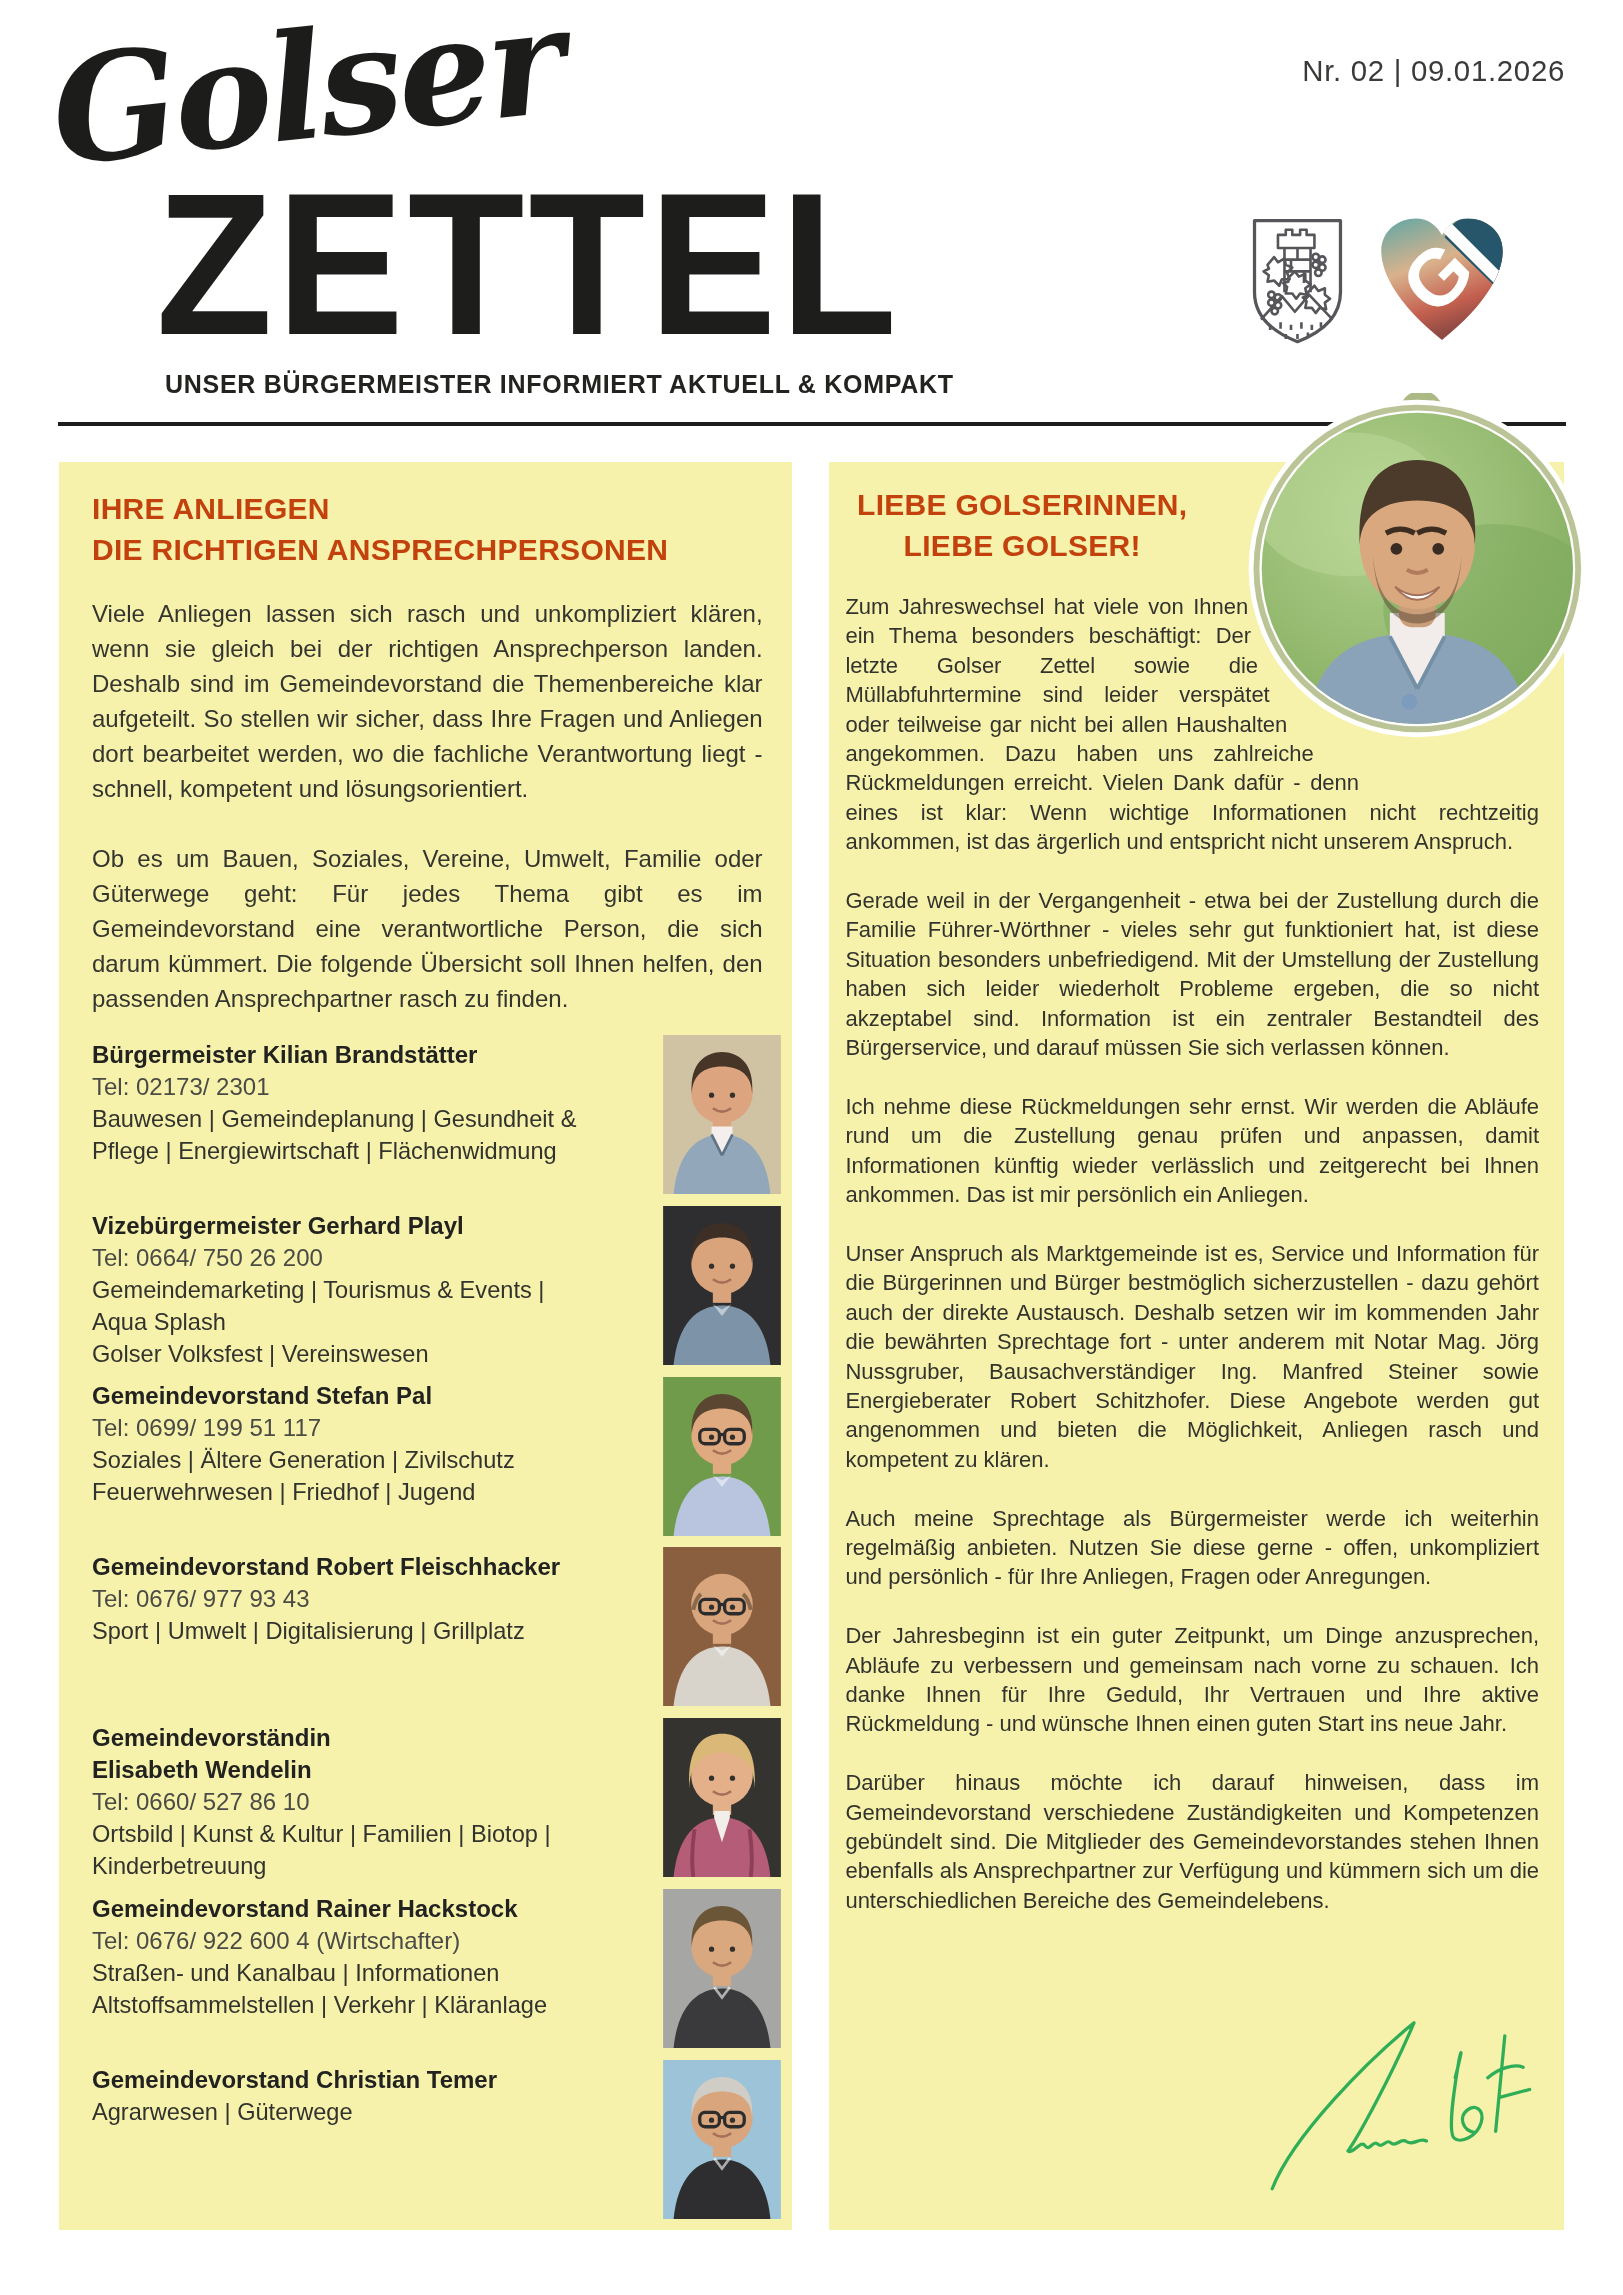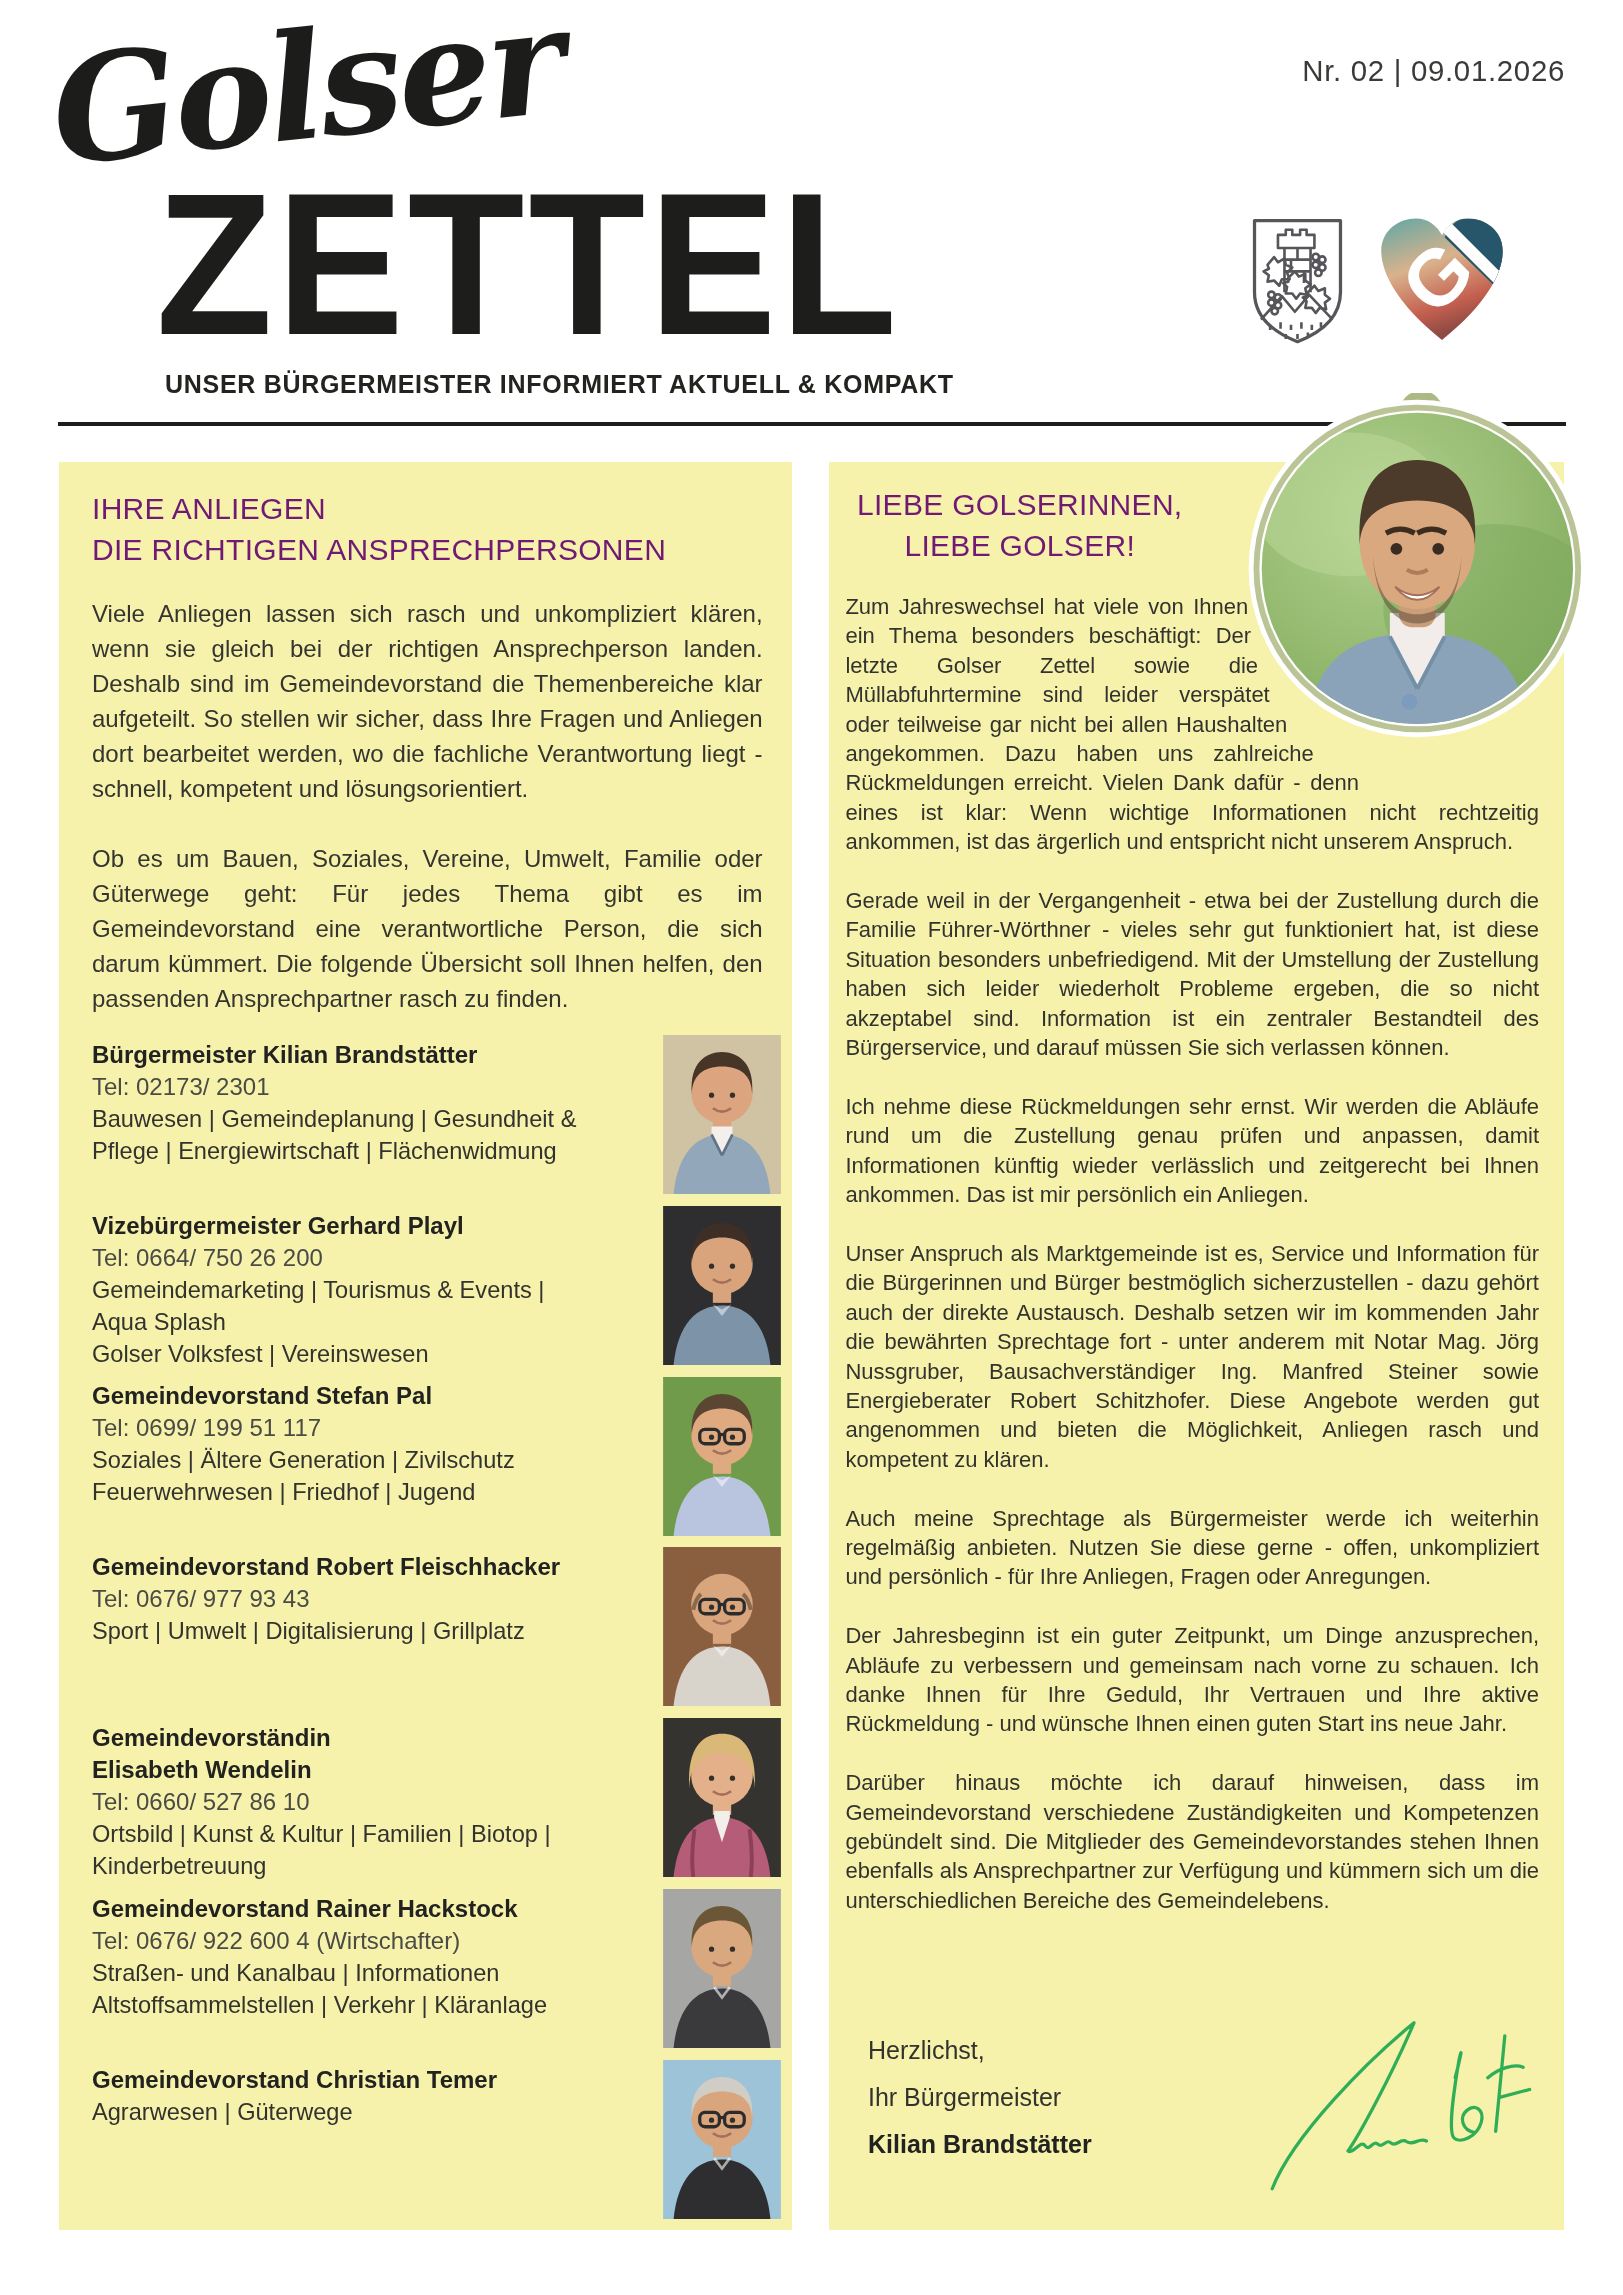--- a/index.html
+++ b/index.html
@@ -20,21 +20,21 @@
     letter-spacing:3.9px; color:#1d1d1b; transform:scaleY(1.06); transform-origin:top left; line-height:1;
   }
   .tagline{position:absolute; left:165px; top:370px; font-size:25px; font-weight:bold; letter-spacing:0.7px; color:#232320;}
   .rule{position:absolute; left:58px; top:422px; width:1508px; height:3.9px; background:var(--rule);}
   .wappen{position:absolute; left:1248px; top:215px;}
   .heartlogo{position:absolute; left:1374px; top:213px;}
   
   .panel{position:absolute; top:462px; height:1768px; background:var(--panel-yellow);}
   .panel.left{left:59px; width:733px; padding:0; box-sizing:border-box;}
   .panel.right{left:829px; width:735px;}
-  .panel h2{margin:0; font-size:30px; line-height:41px; letter-spacing:0.3px; color:#701a75; font-weight:normal;}
+  .panel h2{margin:0; font-size:30px; line-height:41px; letter-spacing:0.3px; color:#c2410c; font-weight:bold;}
   .left-inner{padding:26px 29.4px 0 33px;}
   .intro{font-size:24px; line-height:35px; text-align:justify; margin:26px 0 0 0; color:#35352f;}
   .intro + .intro{margin-top:35px;}
   
   .contacts{position:absolute; left:33px; top:573px; width:689px;}
   .contact{position:relative; height:159px; margin-bottom:11.8px;}
   .contact .ctext{padding:3.9px 128px 0 0;}
   .cname{font-size:24px; font-weight:bold; line-height:32px; color:#222220;}
   .ctel{font-size:24px; line-height:32px; color:#4b4b45;}
   .ctopic{font-size:23.6px; line-height:32px; color:#33332e;}
@@ -345,25 +345,20 @@
       <div class="portrait-float"></div>
     <p>Zum Jahreswechsel hat viele von Ihnen ein Thema besonders beschäftigt: Der letzte Golser Zettel sowie die Müllabfuhrtermine sind leider verspätet oder teilweise gar nicht bei allen Haushalten angekommen. Dazu haben uns zahlreiche Rückmeldungen erreicht. Vielen Dank dafür - denn eines ist klar: Wenn wichtige Informationen nicht rechtzeitig ankommen, ist das ärgerlich und entspricht nicht unserem Anspruch.</p>
         <p>Gerade weil in der Vergangenheit - etwa bei der Zustellung durch die Familie Führer-Wörthner - vieles sehr gut funktioniert hat, ist diese Situation besonders unbefriedigend. Mit der Umstellung der Zustellung haben sich leider wiederholt Probleme ergeben, die so nicht akzeptabel sind. Information ist ein zentraler Bestandteil des Bürgerservice, und darauf müssen Sie sich verlassen können.</p>
         <p>Ich nehme diese Rückmeldungen sehr ernst. Wir werden die Abläufe rund um die Zustellung genau prüfen und anpassen, damit Informationen künftig wieder verlässlich und zeitgerecht bei Ihnen ankommen. Das ist mir persönlich ein Anliegen.</p>
         <p>Unser Anspruch als Marktgemeinde ist es, Service und Information für die Bürgerinnen und Bürger bestmöglich sicherzustellen - dazu gehört auch der direkte Austausch. Deshalb setzen wir im kommenden Jahr die bewährten Sprechtage fort - unter anderem mit Notar Mag. Jörg Nussgruber, Bausachverständiger Ing. Manfred Steiner sowie Energieberater Robert Schitzhofer. Diese Angebote werden gut angenommen und bieten die Möglichkeit, Anliegen rasch und kompetent zu klären.</p>
         <p>Auch meine Sprechtage als Bürgermeister werde ich weiterhin regelmäßig anbieten. Nutzen Sie diese gerne - offen, unkompliziert und persönlich - für Ihre Anliegen, Fragen oder Anregungen.</p>
         <p>Der Jahresbeginn ist ein guter Zeitpunkt, um Dinge anzusprechen, Abläufe zu verbessern und gemeinsam nach vorne zu schauen. Ich danke Ihnen für Ihre Geduld, Ihr Vertrauen und Ihre aktive Rückmeldung - und wünsche Ihnen einen guten Start ins neue Jahr.</p>
         <p>Darüber hinaus möchte ich darauf hinweisen, dass im Gemeindevorstand verschiedene Zuständigkeiten und Kompetenzen gebündelt sind. Die Mitglieder des Gemeindevorstandes stehen Ihnen ebenfalls als Ansprechpartner zur Verfügung und kümmern sich um die unterschiedlichen Bereiche des Gemeindelebens.</p>
       </div>
 
-    <div class="closing">
-      <div>Herzlichst,</div>
-      <div>Ihr Bürgermeister</div>
-      <div class="sig-name">Kilian Brandstätter</div>
-    </div>
 
     <div class="portrait">
       <svg width="340" height="347" viewBox="0 0 520 530">
         <defs>
           <radialGradient id="pg" cx="0.4" cy="0.35" r="0.9">
             <stop offset="0" stop-color="#b2d18f"></stop>
             <stop offset="0.6" stop-color="#8db468"></stop>
             <stop offset="1" stop-color="#6f9e52"></stop>
           </radialGradient>
           <clipPath id="pclip">

